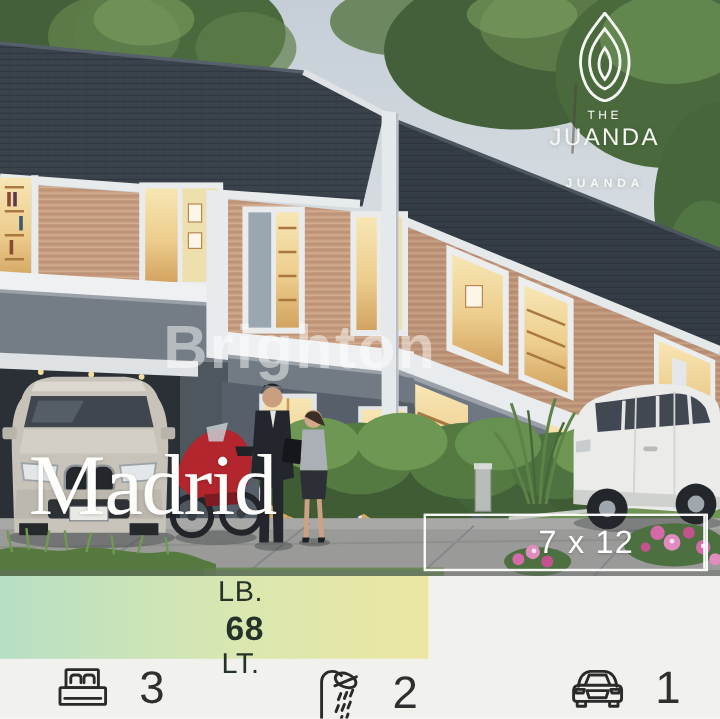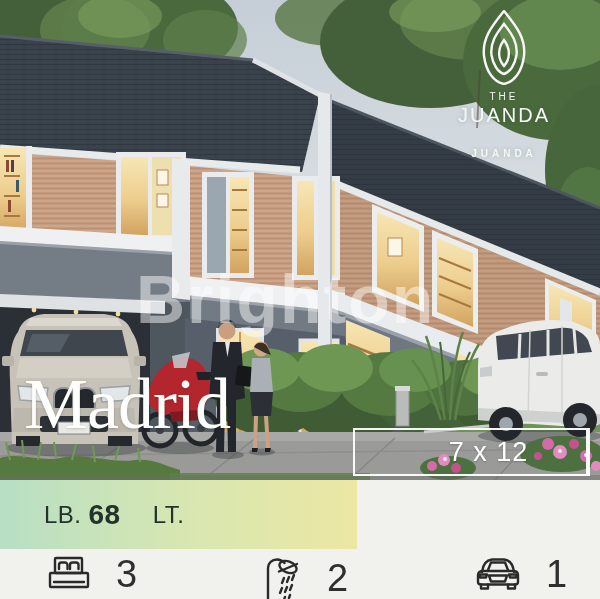--- a/index.html
+++ b/index.html
@@ -12,40 +12,40 @@
 
   
   .logo { position:absolute; left:439px; top:10px; width:130px; text-align:center; color:#f6f7f5;
           text-shadow:0 0 4px rgba(40,60,40,.25); }
   .logo .drop { display:block; margin:0 auto 6px auto; }
   .logo .the    { font-size:10px; letter-spacing:3px; font-weight:400; }
   .logo .name   { font-size:20px; letter-spacing:2px; font-weight:400; margin-top:2px; }
   .logo .sub    { font-size:10px; letter-spacing:4px; font-weight:700; margin-top:21px; }
 
   
-  .watermark { position:absolute; left:136px; top:260px; font-size:68px; font-weight:700;
+  .watermark { position:absolute; left:136px; top:260px; font-size:51px; font-weight:700;
                letter-spacing:2px; color:rgba(255,255,255,0.48); }
 
   
   .title { position:absolute; left:24px; top:368px; font-family:"Liberation Serif", serif;
            font-weight:400; font-size:72px; line-height:1; letter-spacing:-1px; color:#fdfdfb;
            text-shadow:0 1px 3px rgba(0,0,0,0.18); }
 
   
   .dims { position:absolute; left:353px; top:428px; width:237px; height:48px;
           border:2px solid rgba(255,255,255,0.95); display:flex; }
   .dims .cell { flex:1 1 50%; display:flex; align-items:center; justify-content:center;
                 color:#ffffff; font-size:27px; letter-spacing:1px;
                 text-shadow:0 1px 2px rgba(60,60,60,0.35);margin-left:36px; }
   .dims .divider { width:2px; background:rgba(255,255,255,0.95); }
 
   
   .spec-strip { position:absolute; left:0; top:480px; width:357px; height:69px;
                 background:linear-gradient(90deg,#b7dfc4 0%, #d9e7b0 55%, #ece7a3 100%);
-                display:flex; align-items:center; padding-left:44px; color:#24332a; }
+                display:flex; align-items:center; padding-left:44px; color:#24332a;flex-direction:column; }
   .spec-strip .lbl { font-size:24px; font-weight:400; letter-spacing:.5px; }
   .spec-strip .val { font-size:28px; font-weight:700; letter-spacing:.5px; margin-left:7px; }
   .spec-strip .gap { width:32px; }
 
   
   .stats { position:absolute; left:0; top:549px; width:600px; height:50px; }
   .stat { position:absolute; top:6px; display:flex; align-items:center; gap:24px; }
   .stat .num { font-size:38px; font-weight:400; color:#2f2f30; line-height:1; }
   .stat svg { display:block; }
   .stat-bed { left:46px; }

